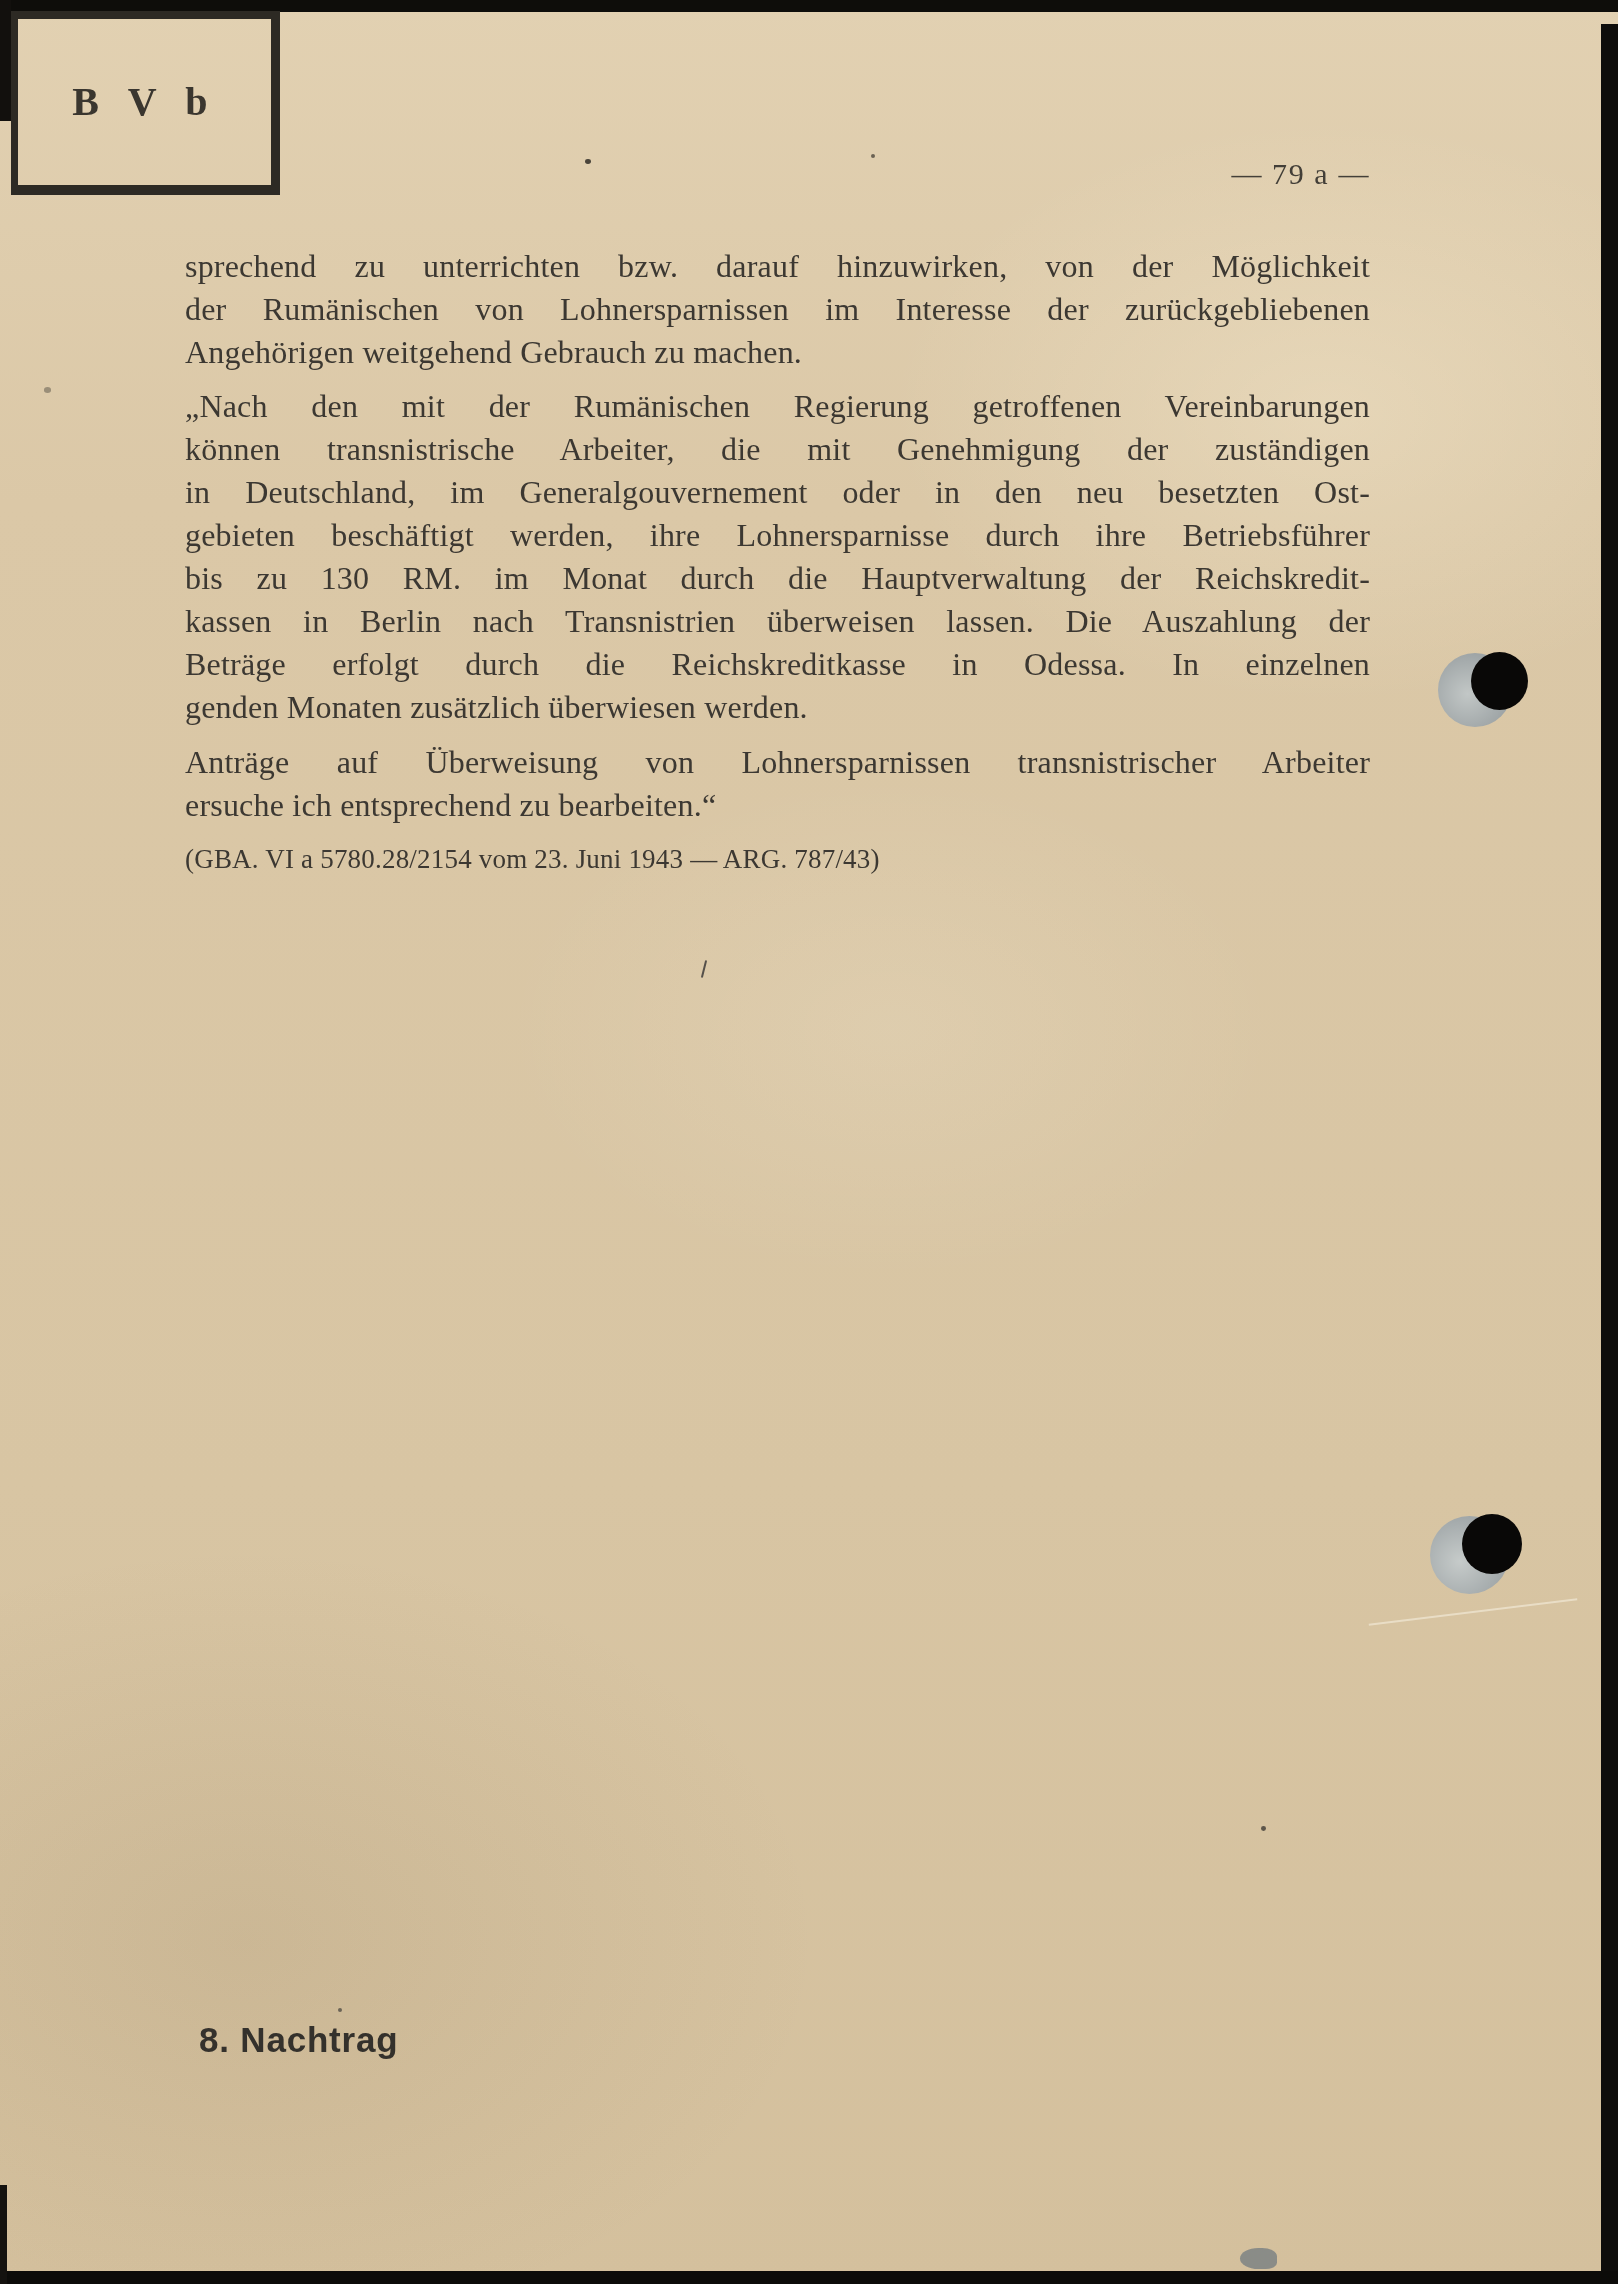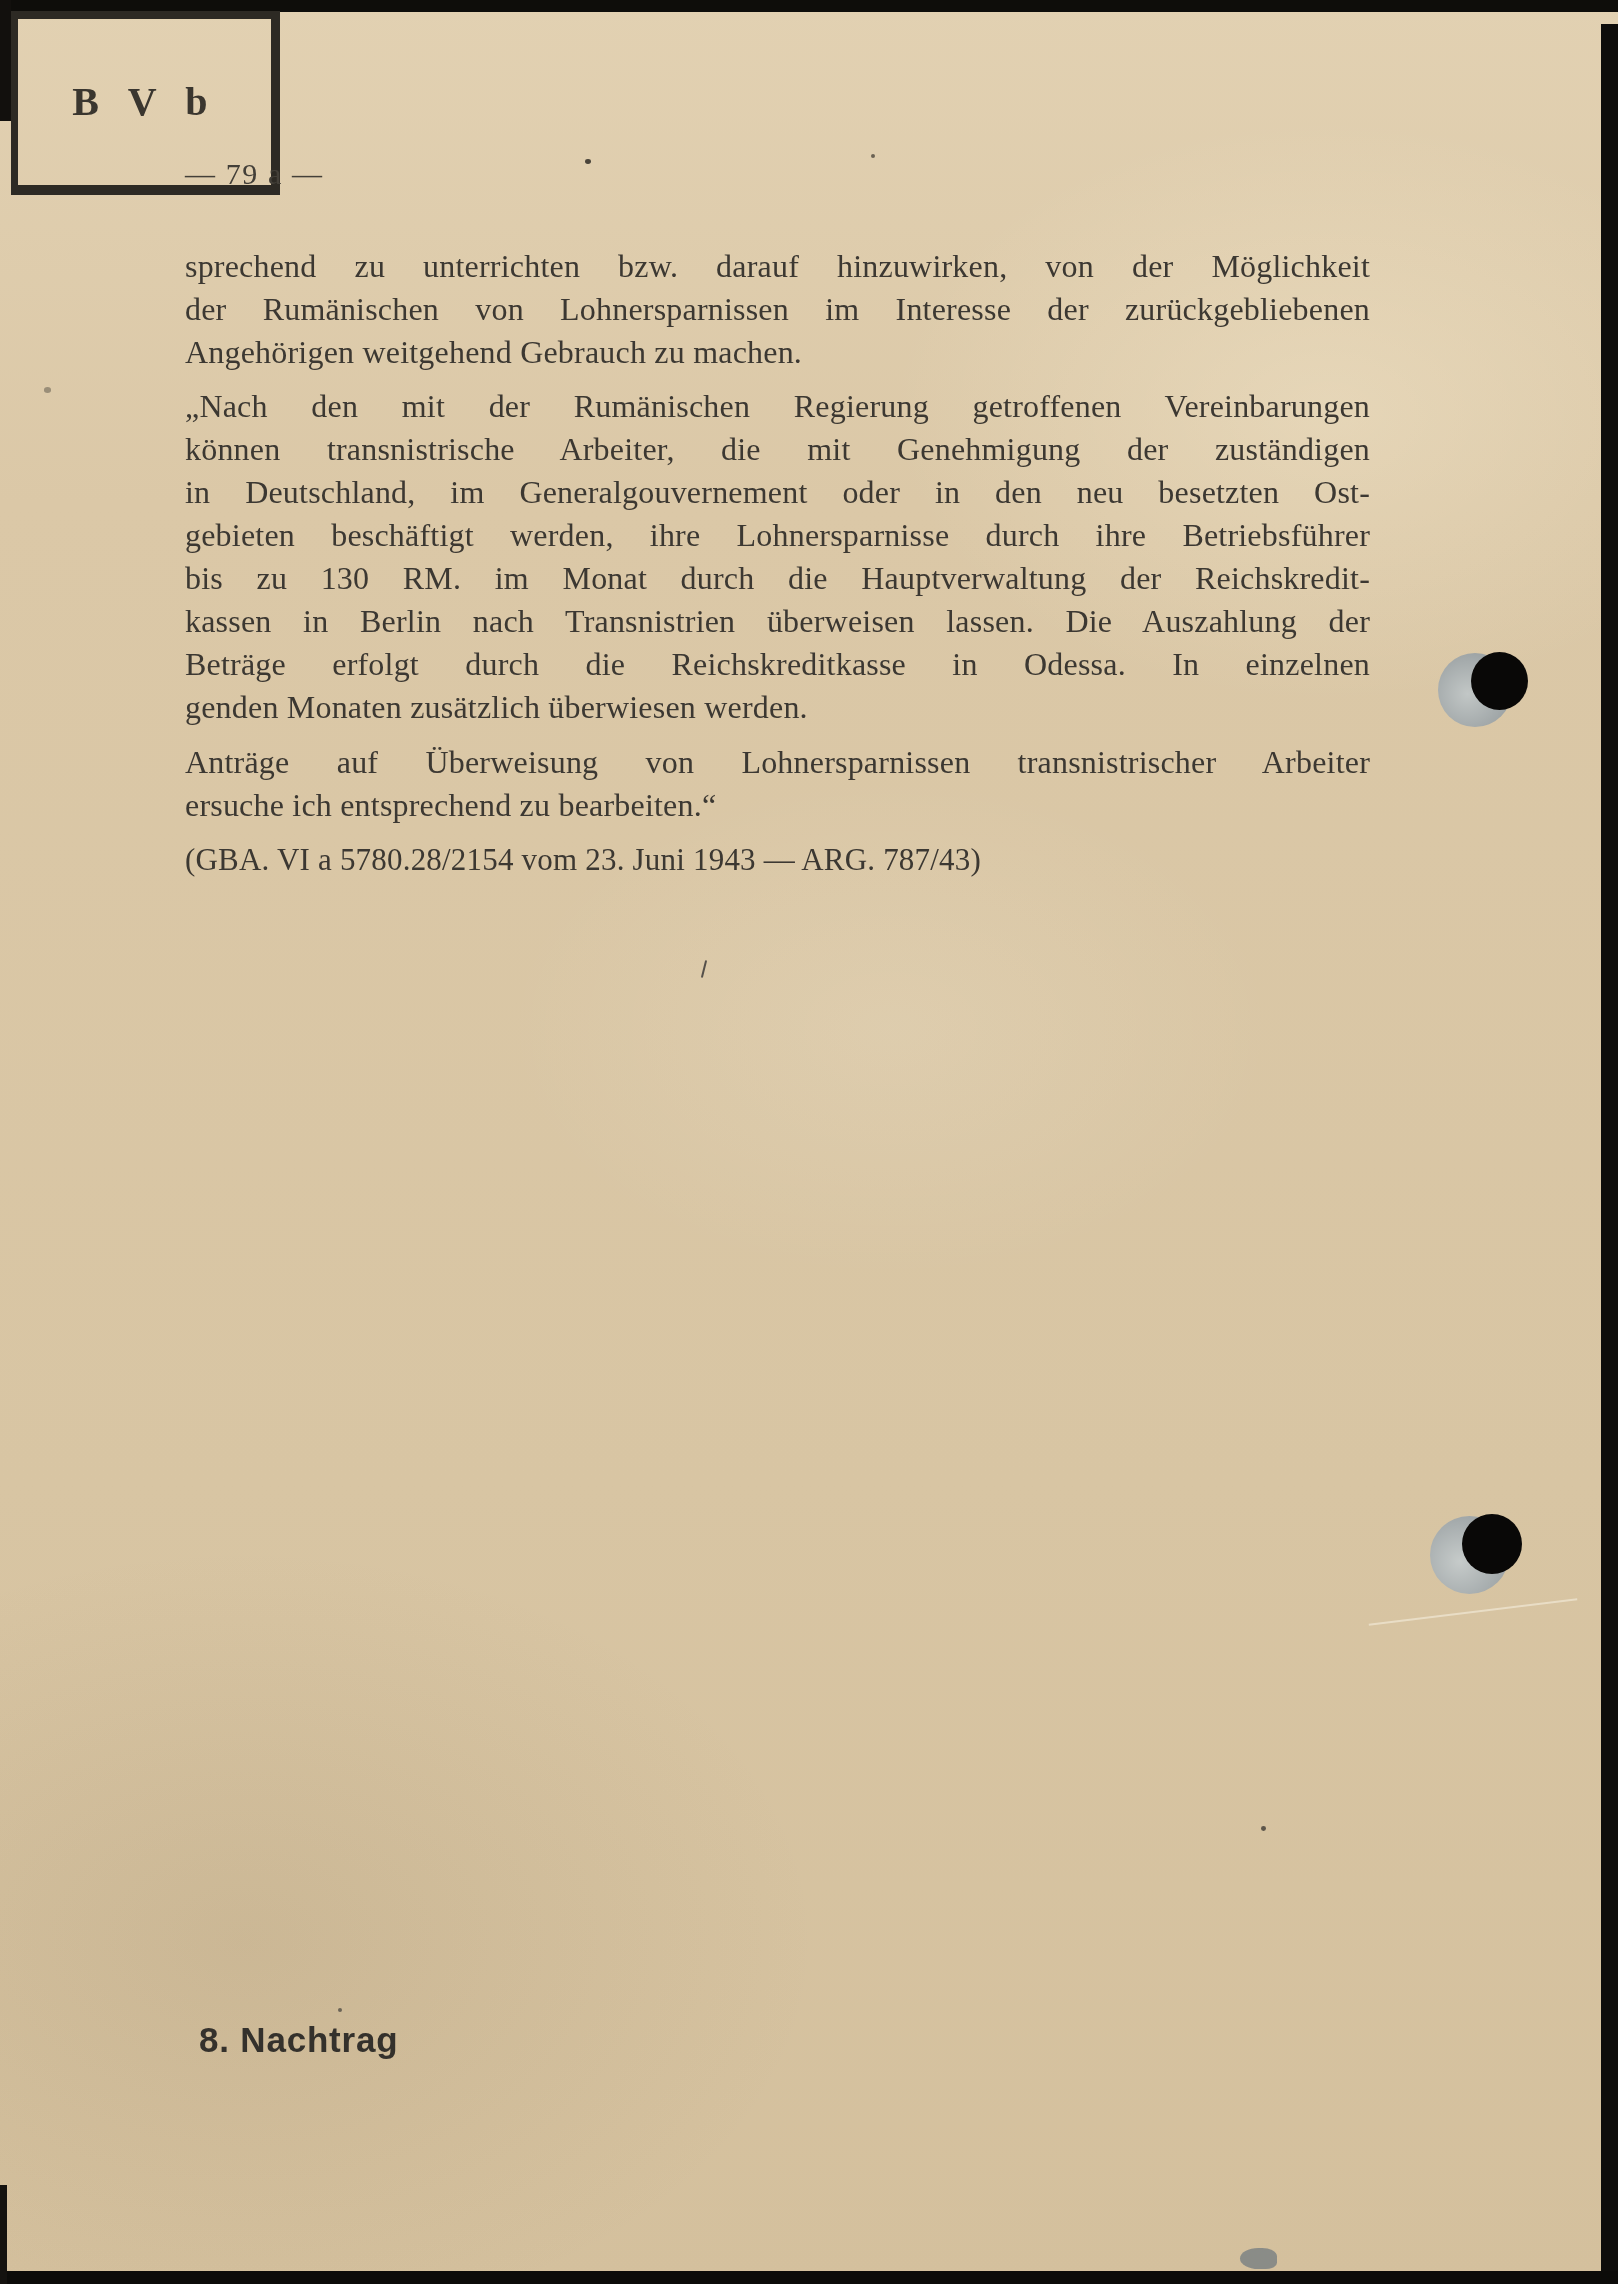--- a/index.html
+++ b/index.html
@@ -35,28 +35,28 @@
     font-weight:bold;font-size:40px;color:#3a362f;letter-spacing:9.7px;
     font-family:Liberation Serif, serif;
   }
 
   
   .textblock{
     position:absolute;left:185px;top:152px;width:1185px;
     color:#3c3832;font-size:32px;line-height:43px;letter-spacing:0.2px;
   }
   .pagenum{
-    text-align:left;font-size:30px;margin-bottom:50px;color:#433f38;
+    text-align:right;font-size:30px;margin-bottom:50px;color:#433f38;
     letter-spacing:1.6px;
   }
   .para{margin-bottom:11.3px;}
   .para:nth-of-type(3){margin-top:1.6px;}
   .line{text-align:justify;text-align-last:justify;white-space:normal;}
   .line.last{text-align-last:left;}
-  .citation{font-size:31px;color:#3c3832;}
+  .citation{font-size:27px;color:#3c3832;}
 
   
   .footer{
     position:absolute;left:199px;top:2020px;
     font-family:"Liberation Sans","DejaVu Sans",sans-serif;
     font-weight:bold;font-size:35px;color:#34312c;letter-spacing:0.8px;
   }
 
   
   .hole{position:absolute;border-radius:50%;}

